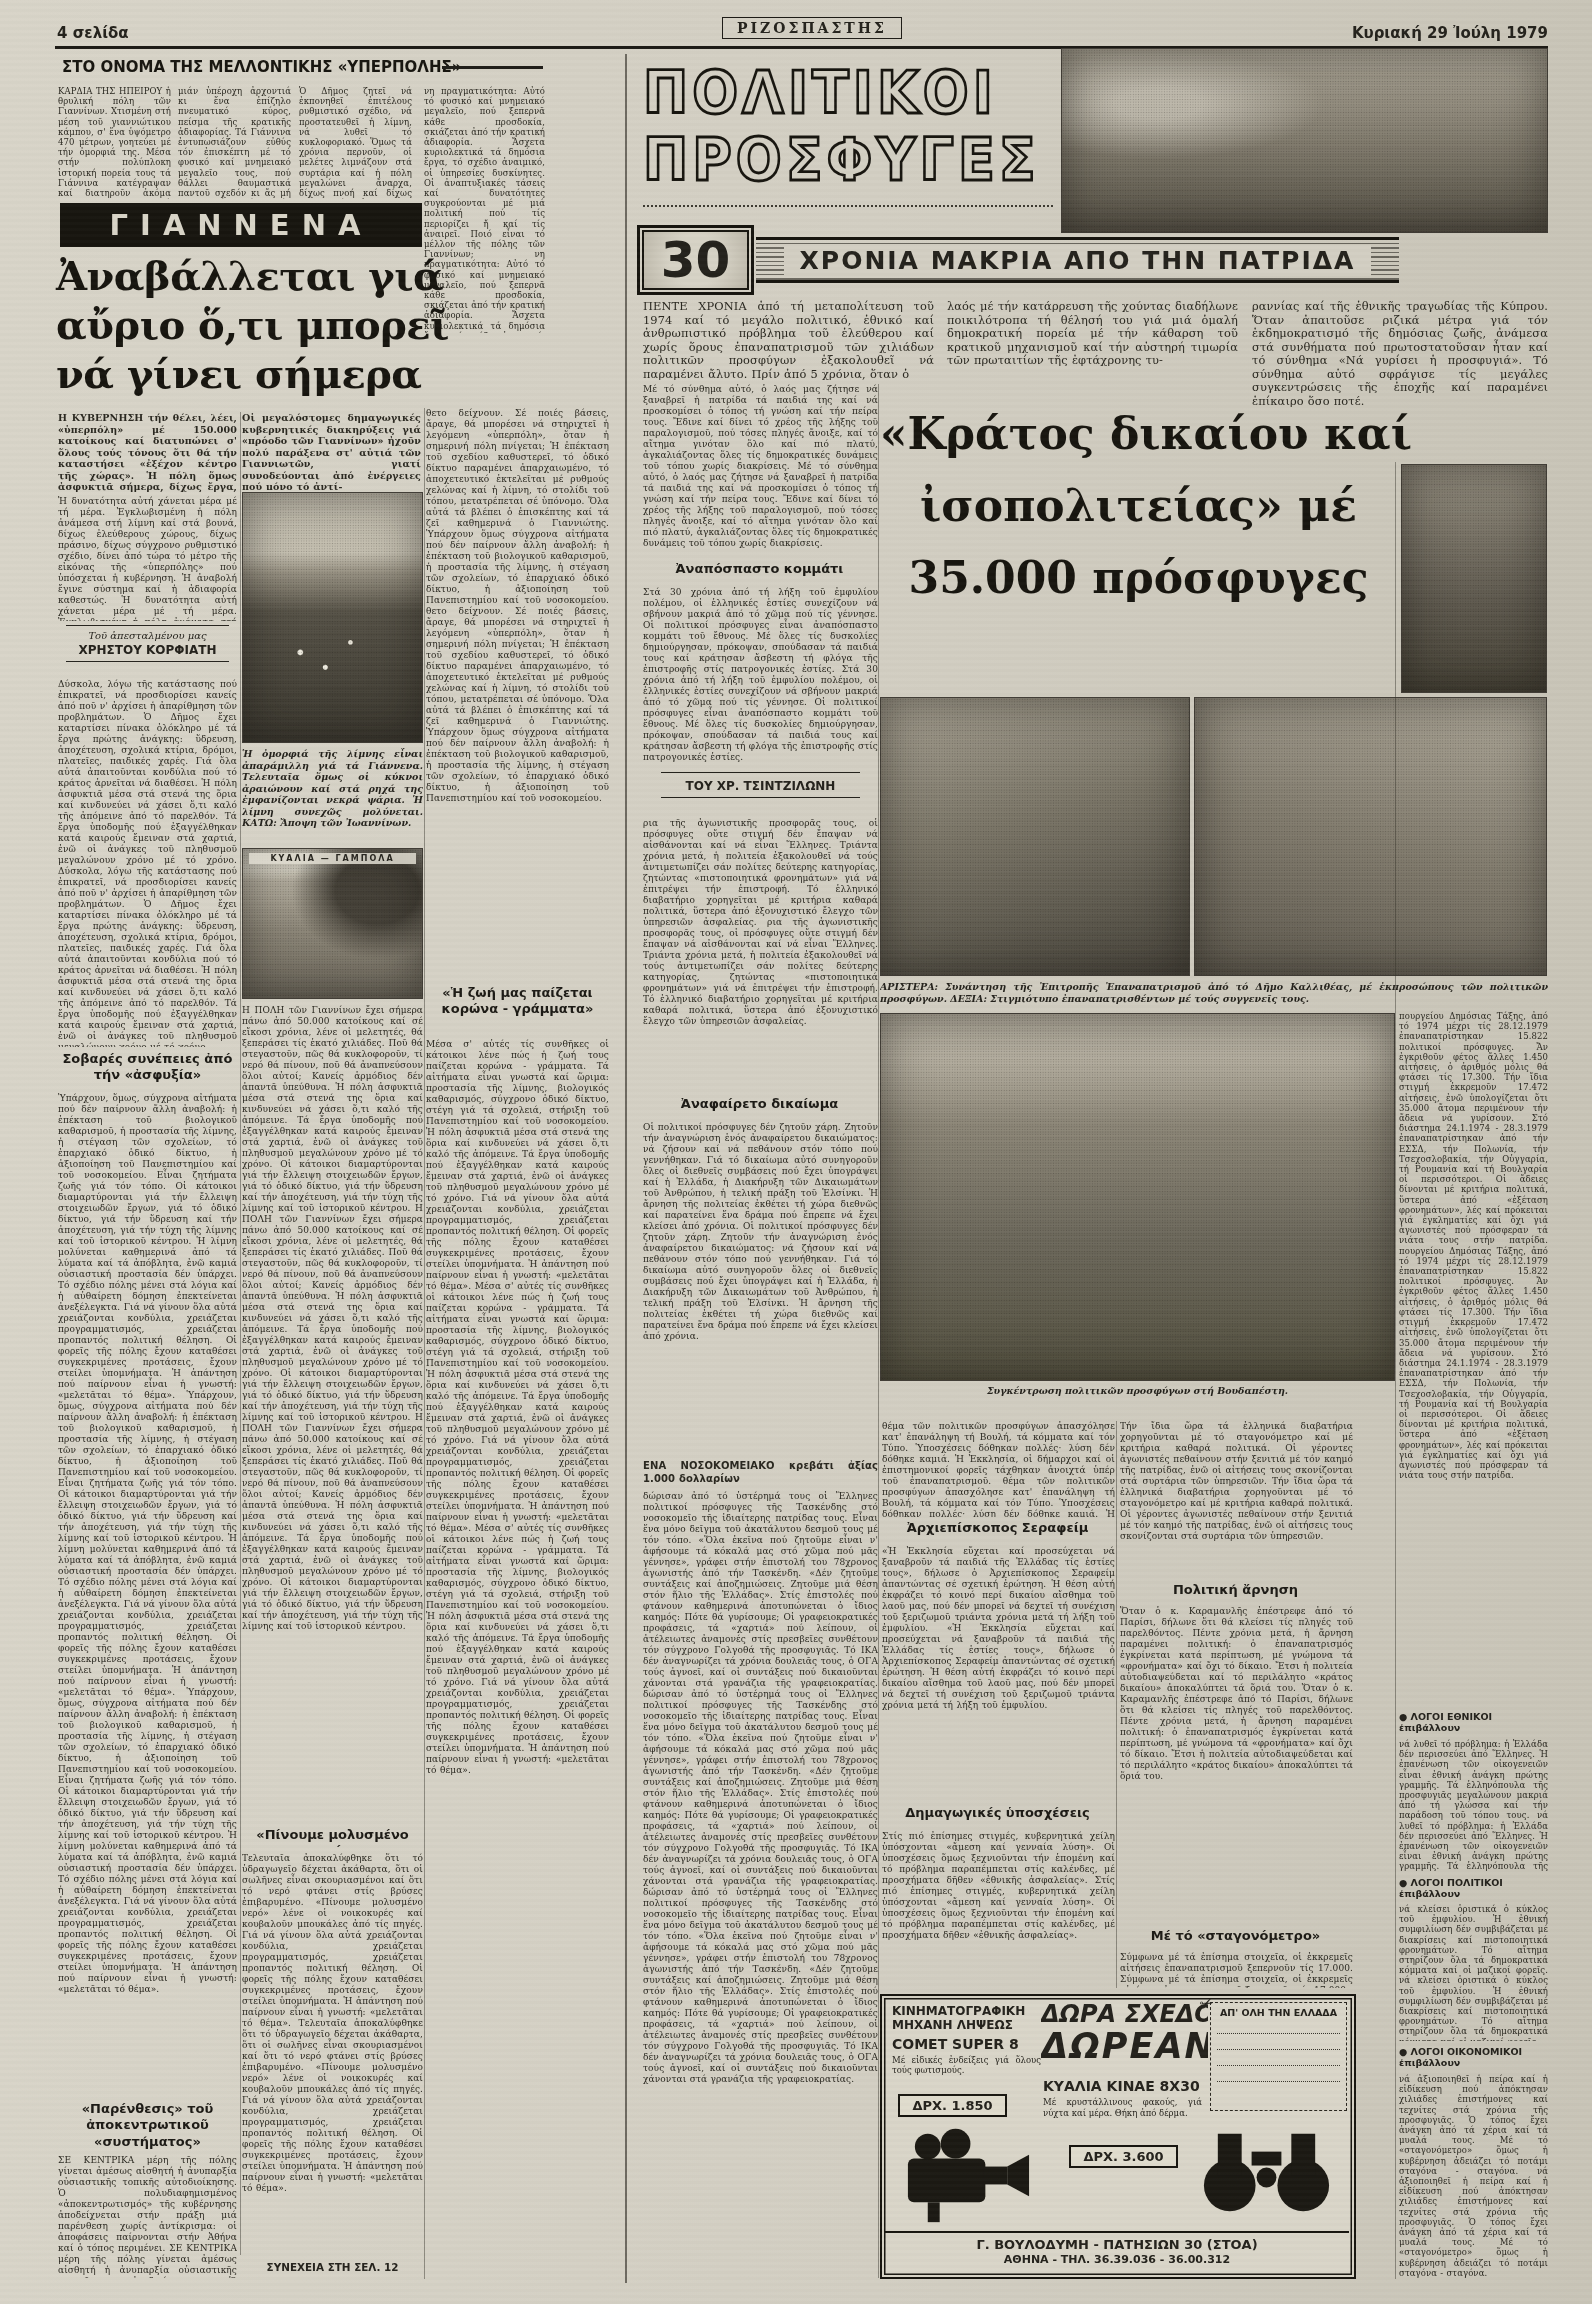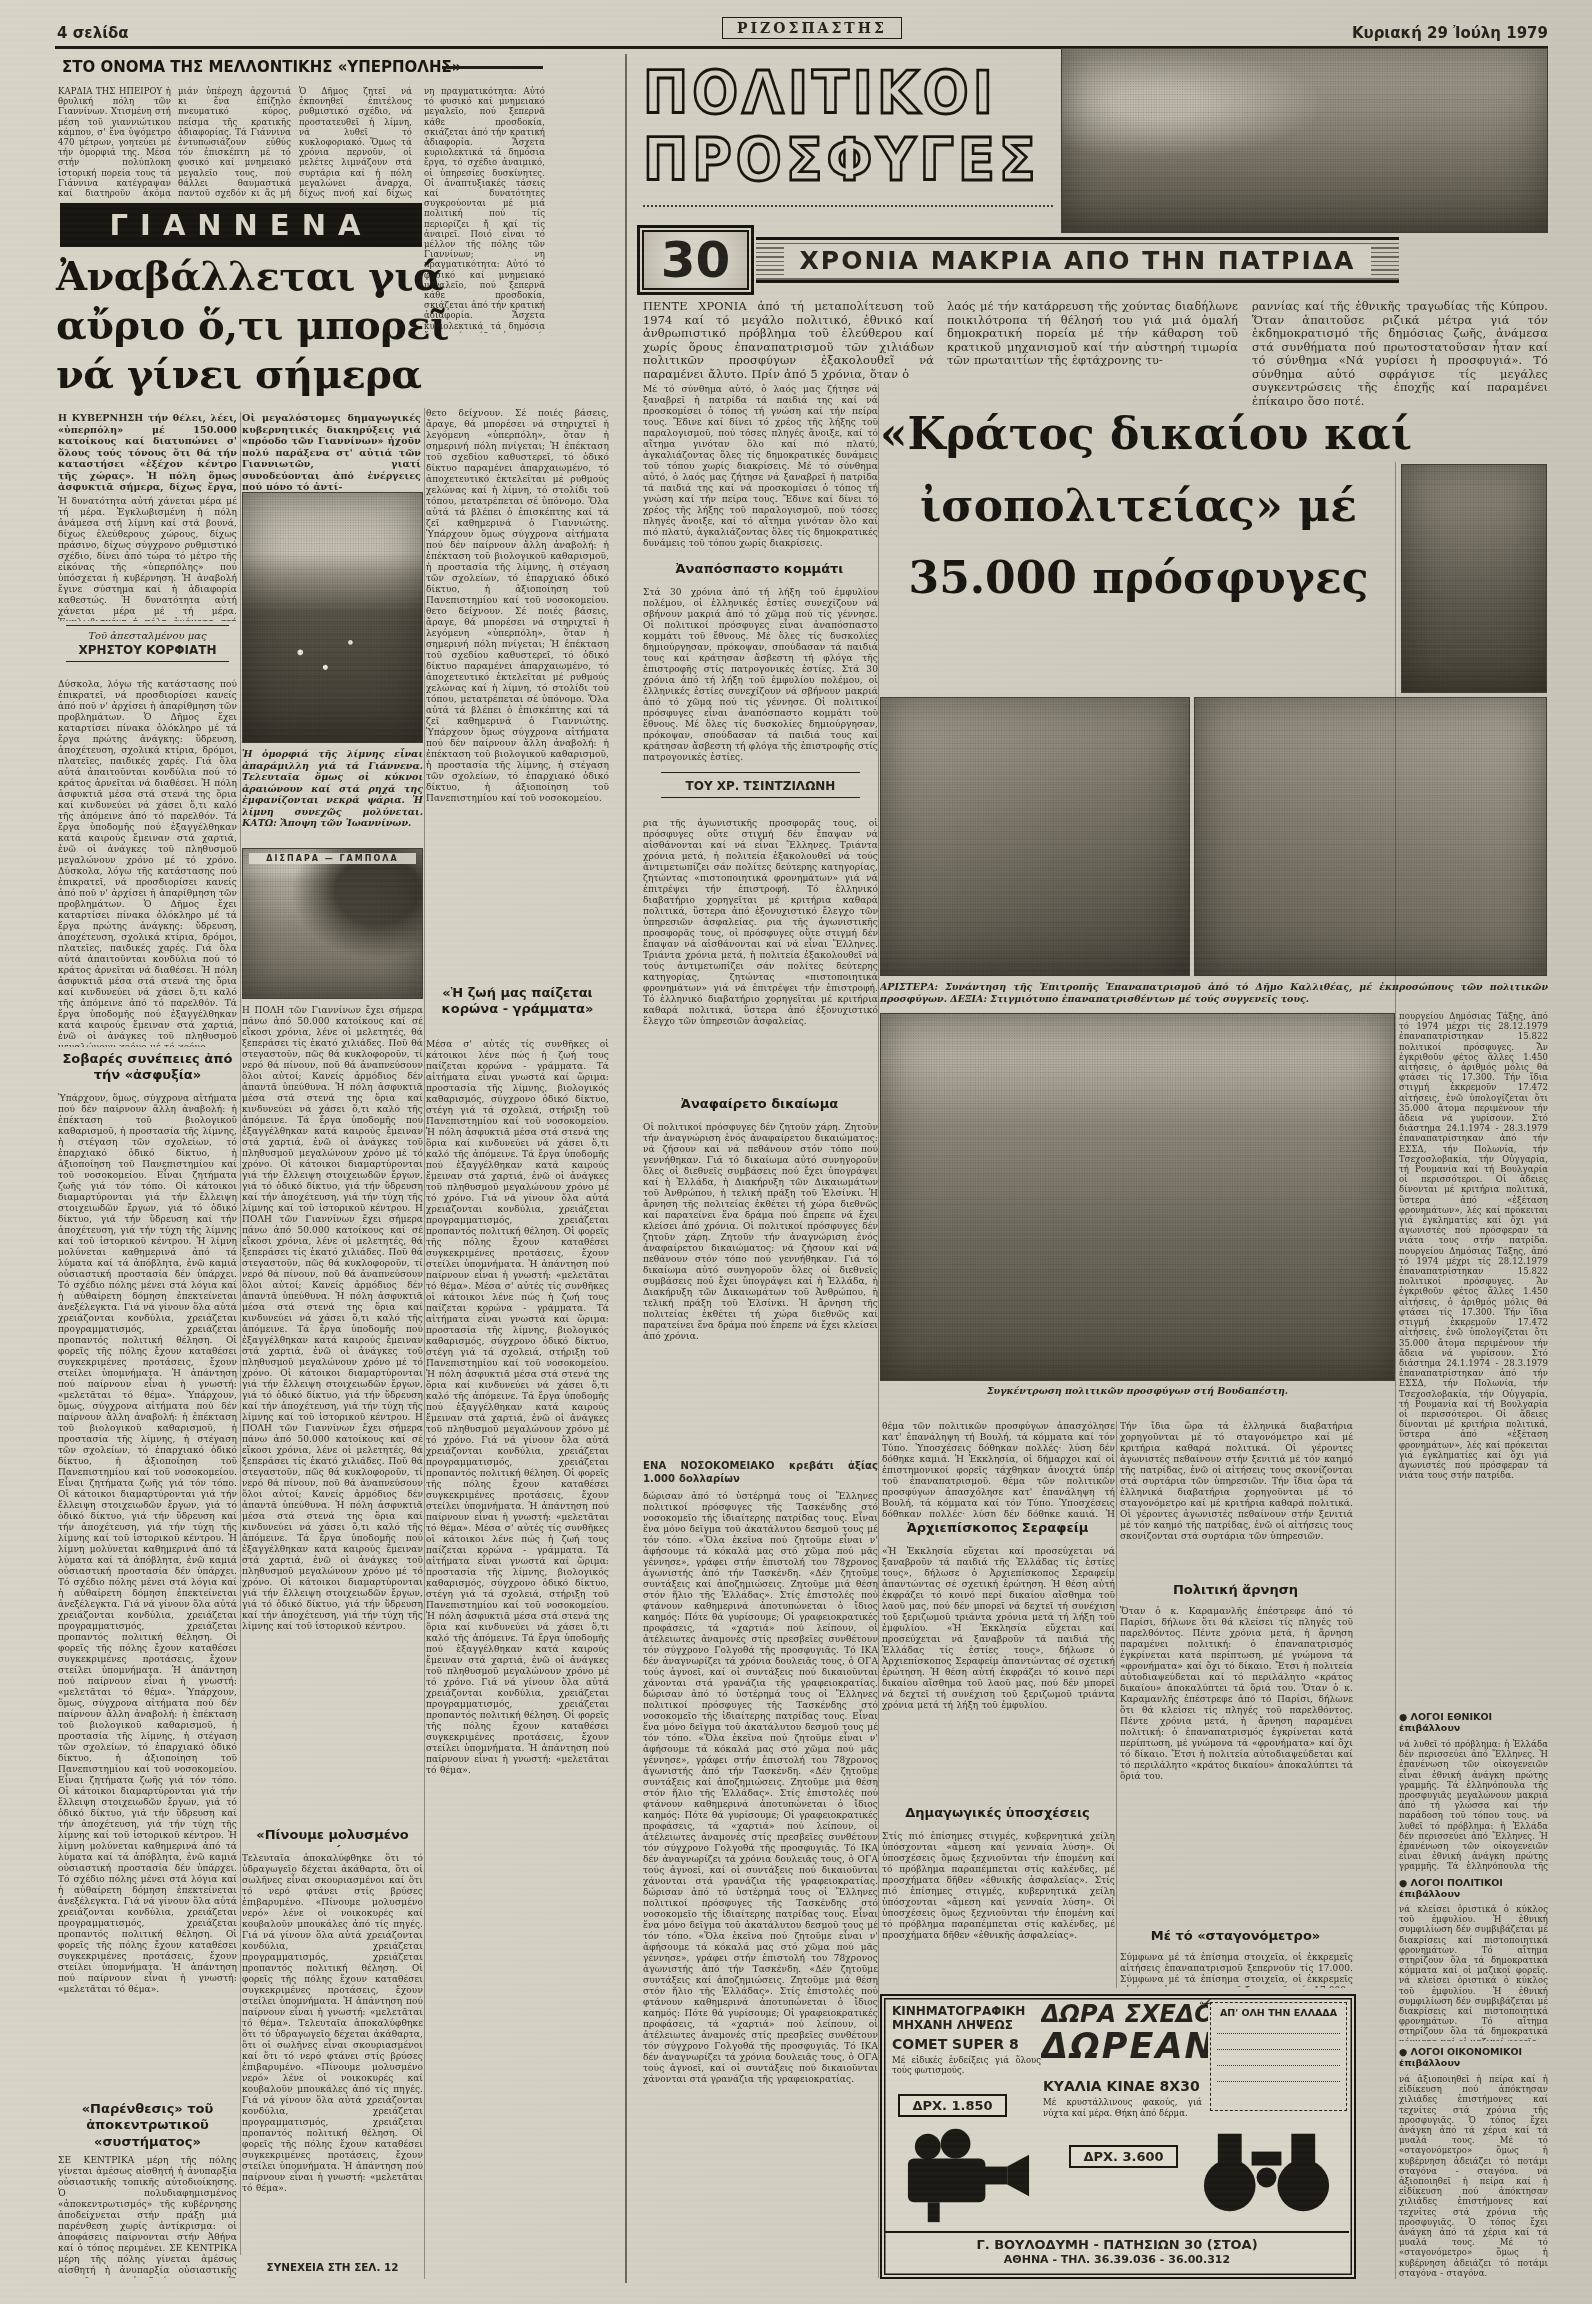--- a/index.html
+++ b/index.html
@@ -106,21 +106,21 @@
 
   <div class="col" style="left:58px;top:679px;width:179px;height:368px;">Δύσκολα, λόγω τῆς κατάστασης πού ἐπικρατεῖ, νά προσδιορίσει κανείς ἀπό ποῦ ν' ἀρχίσει ἡ ἀπαρίθμηση τῶν προβλημάτων. Ὁ Δῆμος ἔχει καταρτίσει πίνακα ὁλόκληρο μέ τά ἔργα πρώτης ἀνάγκης: ὕδρευση, ἀποχέτευση, σχολικά κτίρια, δρόμοι, πλατεῖες, παιδικές χαρές. Γιά ὅλα αὐτά ἀπαιτοῦνται κονδύλια πού τό κράτος ἀρνεῖται νά διαθέσει. Ἡ πόλη ἀσφυκτιᾶ μέσα στά στενά της ὅρια καί κινδυνεύει νά χάσει ὅ,τι καλό τῆς ἀπόμεινε ἀπό τό παρελθόν. Τά ἔργα ὑποδομῆς πού ἐξαγγέλθηκαν κατά καιρούς ἔμειναν στά χαρτιά, ἐνῶ οἱ ἀνάγκες τοῦ πληθυσμοῦ μεγαλώνουν χρόνο μέ τό χρόνο. Δύσκολα, λόγω τῆς κατάστασης πού ἐπικρατεῖ, νά προσδιορίσει κανείς ἀπό ποῦ ν' ἀρχίσει ἡ ἀπαρίθμηση τῶν προβλημάτων. Ὁ Δῆμος ἔχει καταρτίσει πίνακα ὁλόκληρο μέ τά ἔργα πρώτης ἀνάγκης: ὕδρευση, ἀποχέτευση, σχολικά κτίρια, δρόμοι, πλατεῖες, παιδικές χαρές. Γιά ὅλα αὐτά ἀπαιτοῦνται κονδύλια πού τό κράτος ἀρνεῖται νά διαθέσει. Ἡ πόλη ἀσφυκτιᾶ μέσα στά στενά της ὅρια καί κινδυνεύει νά χάσει ὅ,τι καλό τῆς ἀπόμεινε ἀπό τό παρελθόν. Τά ἔργα ὑποδομῆς πού ἐξαγγέλθηκαν κατά καιρούς ἔμειναν στά χαρτιά, ἐνῶ οἱ ἀνάγκες τοῦ πληθυσμοῦ μεγαλώνουν χρόνο μέ τό χρόνο.</div>
   <div class="subhead" style="left:60px;top:1051px;width:175px;height:38px;">Σοβαρές συνέπειες ἀπό τήν «ἀσφυξία»</div>
   <div class="col" style="left:58px;top:1093px;width:179px;height:1005px;">Ὑπάρχουν, ὅμως, σύγχρονα αἰτήματα πού δέν παίρνουν ἄλλη ἀναβολή: ἡ ἐπέκταση τοῦ βιολογικοῦ καθαρισμοῦ, ἡ προστασία τῆς λίμνης, ἡ στέγαση τῶν σχολείων, τό ἐπαρχιακό ὁδικό δίκτυο, ἡ ἀξιοποίηση τοῦ Πανεπιστημίου καί τοῦ νοσοκομείου. Εἶναι ζητήματα ζωῆς γιά τόν τόπο. Οἱ κάτοικοι διαμαρτύρονται γιά τήν ἔλλειψη στοιχειωδῶν ἔργων, γιά τό ὁδικό δίκτυο, γιά τήν ὕδρευση καί τήν ἀποχέτευση, γιά τήν τύχη τῆς λίμνης καί τοῦ ἱστορικοῦ κέντρου. Ἡ λίμνη μολύνεται καθημερινά ἀπό τά λύματα καί τά ἀπόβλητα, ἐνῶ καμιά οὐσιαστική προστασία δέν ὑπάρχει. Τό σχέδιο πόλης μένει στά λόγια καί ἡ αὐθαίρετη δόμηση ἐπεκτείνεται ἀνεξέλεγκτα. Γιά νά γίνουν ὅλα αὐτά χρειάζονται κονδύλια, χρειάζεται προγραμματισμός, χρειάζεται προπαντός πολιτική θέληση. Οἱ φορεῖς τῆς πόλης ἔχουν καταθέσει συγκεκριμένες προτάσεις, ἔχουν στείλει ὑπομνήματα. Ἡ ἀπάντηση πού παίρνουν εἶναι ἡ γνωστή: «μελετᾶται τό θέμα». Ὑπάρχουν, ὅμως, σύγχρονα αἰτήματα πού δέν παίρνουν ἄλλη ἀναβολή: ἡ ἐπέκταση τοῦ βιολογικοῦ καθαρισμοῦ, ἡ προστασία τῆς λίμνης, ἡ στέγαση τῶν σχολείων, τό ἐπαρχιακό ὁδικό δίκτυο, ἡ ἀξιοποίηση τοῦ Πανεπιστημίου καί τοῦ νοσοκομείου. Εἶναι ζητήματα ζωῆς γιά τόν τόπο. Οἱ κάτοικοι διαμαρτύρονται γιά τήν ἔλλειψη στοιχειωδῶν ἔργων, γιά τό ὁδικό δίκτυο, γιά τήν ὕδρευση καί τήν ἀποχέτευση, γιά τήν τύχη τῆς λίμνης καί τοῦ ἱστορικοῦ κέντρου. Ἡ λίμνη μολύνεται καθημερινά ἀπό τά λύματα καί τά ἀπόβλητα, ἐνῶ καμιά οὐσιαστική προστασία δέν ὑπάρχει. Τό σχέδιο πόλης μένει στά λόγια καί ἡ αὐθαίρετη δόμηση ἐπεκτείνεται ἀνεξέλεγκτα. Γιά νά γίνουν ὅλα αὐτά χρειάζονται κονδύλια, χρειάζεται προγραμματισμός, χρειάζεται προπαντός πολιτική θέληση. Οἱ φορεῖς τῆς πόλης ἔχουν καταθέσει συγκεκριμένες προτάσεις, ἔχουν στείλει ὑπομνήματα. Ἡ ἀπάντηση πού παίρνουν εἶναι ἡ γνωστή: «μελετᾶται τό θέμα». Ὑπάρχουν, ὅμως, σύγχρονα αἰτήματα πού δέν παίρνουν ἄλλη ἀναβολή: ἡ ἐπέκταση τοῦ βιολογικοῦ καθαρισμοῦ, ἡ προστασία τῆς λίμνης, ἡ στέγαση τῶν σχολείων, τό ἐπαρχιακό ὁδικό δίκτυο, ἡ ἀξιοποίηση τοῦ Πανεπιστημίου καί τοῦ νοσοκομείου. Εἶναι ζητήματα ζωῆς γιά τόν τόπο. Οἱ κάτοικοι διαμαρτύρονται γιά τήν ἔλλειψη στοιχειωδῶν ἔργων, γιά τό ὁδικό δίκτυο, γιά τήν ὕδρευση καί τήν ἀποχέτευση, γιά τήν τύχη τῆς λίμνης καί τοῦ ἱστορικοῦ κέντρου. Ἡ λίμνη μολύνεται καθημερινά ἀπό τά λύματα καί τά ἀπόβλητα, ἐνῶ καμιά οὐσιαστική προστασία δέν ὑπάρχει. Τό σχέδιο πόλης μένει στά λόγια καί ἡ αὐθαίρετη δόμηση ἐπεκτείνεται ἀνεξέλεγκτα. Γιά νά γίνουν ὅλα αὐτά χρειάζονται κονδύλια, χρειάζεται προγραμματισμός, χρειάζεται προπαντός πολιτική θέληση. Οἱ φορεῖς τῆς πόλης ἔχουν καταθέσει συγκεκριμένες προτάσεις, ἔχουν στείλει ὑπομνήματα. Ἡ ἀπάντηση πού παίρνουν εἶναι ἡ γνωστή: «μελετᾶται τό θέμα».</div>
   <div class="subhead" style="left:60px;top:2101px;width:175px;height:50px;">«Παρένθεσις» τοῦ ἀποκεντρωτικοῦ «συστήματος»</div>
   <div class="col" style="left:58px;top:2155px;width:179px;height:123px;">ΣΕ ΚΕΝΤΡΙΚΑ μέρη τῆς πόλης γίνεται ἀμέσως αἰσθητή ἡ ἀνυπαρξία οὐσιαστικῆς τοπικῆς αὐτοδιοίκησης. Ὁ πολυδιαφημισμένος «ἀποκεντρωτισμός» τῆς κυβέρνησης ἀποδείχνεται στήν πράξη μιά παρένθεση χωρίς ἀντίκρισμα: οἱ ἀποφάσεις παίρνονται στήν Ἀθήνα καί ὁ τόπος περιμένει. ΣΕ ΚΕΝΤΡΙΚΑ μέρη τῆς πόλης γίνεται ἀμέσως αἰσθητή ἡ ἀνυπαρξία οὐσιαστικῆς τοπικῆς αὐτοδιοίκησης. Ὁ πολυδιαφημισμένος «ἀποκεντρωτισμός» τῆς κυβέρνησης ἀποδείχνεται στήν πράξη μιά παρένθεση χωρίς ἀντίκρισμα: οἱ ἀποφάσεις παίρνονται στήν Ἀθήνα καί ὁ τόπος περιμένει.</div>
 
   <div class="photo" style="left:242px;top:492px;width:181px;height:251px;background-image:radial-gradient(circle at 32% 64%, #efece0 0 2.2px, transparent 3.4px),radial-gradient(circle at 46% 70%, #efece0 0 2px, transparent 3px),radial-gradient(circle at 60% 60%, #e9e5d8 0 1.8px, transparent 2.8px),linear-gradient(180deg,#c4bfb0 0 24%,#979182 32%,#565247 48%,#3c3930 100%);"></div>
   <div class="caption" style="left:242px;top:748px;width:181px;height:96px;">Ἡ ὀμορφιά τῆς λίμνης εἶναι ἀπαράμιλλη γιά τά Γιάννενα. Τελευταῖα ὅμως οἱ κύκνοι ἀραιώνουν καί στά ρηχά της ἐμφανίζονται νεκρά ψάρια. Ἡ λίμνη συνεχῶς μολύνεται. ΚΑΤΩ: Ἄποψη τῶν Ἰωαννίνων.</div>
   <div class="photo" style="left:242px;top:848px;width:181px;height:151px;background-image:radial-gradient(ellipse at 75% 28%, #454138 0 22%, transparent 45%),linear-gradient(180deg,#dad6c8 0 14%,#b3ad9e 22%,#8b8577 55%,#6d685c 100%);">
-    <div class="town-label">ΔΙΣΠΑΡΑ — ΓΑΜΠΟΛΑ</div>
+    <div class="town-label">ΚΥΑΛΙΑ — ΓΑΜΠΟΛΑ</div>
   </div>
   <div class="col" style="left:242px;top:1005px;width:181px;height:818px;">Η ΠΟΛΗ τῶν Γιαννίνων ἔχει σήμερα πάνω ἀπό 50.000 κατοίκους καί σέ εἴκοσι χρόνια, λένε οἱ μελετητές, θά ξεπεράσει τίς ἑκατό χιλιάδες. Ποῦ θά στεγαστοῦν, πῶς θά κυκλοφοροῦν, τί νερό θά πίνουν, ποῦ θά ἀναπνεύσουν ὅλοι αὐτοί; Κανείς ἁρμόδιος δέν ἀπαντᾶ ὑπεύθυνα. Ἡ πόλη ἀσφυκτιᾶ μέσα στά στενά της ὅρια καί κινδυνεύει νά χάσει ὅ,τι καλό τῆς ἀπόμεινε. Τά ἔργα ὑποδομῆς πού ἐξαγγέλθηκαν κατά καιρούς ἔμειναν στά χαρτιά, ἐνῶ οἱ ἀνάγκες τοῦ πληθυσμοῦ μεγαλώνουν χρόνο μέ τό χρόνο. Οἱ κάτοικοι διαμαρτύρονται γιά τήν ἔλλειψη στοιχειωδῶν ἔργων, γιά τό ὁδικό δίκτυο, γιά τήν ὕδρευση καί τήν ἀποχέτευση, γιά τήν τύχη τῆς λίμνης καί τοῦ ἱστορικοῦ κέντρου. Η ΠΟΛΗ τῶν Γιαννίνων ἔχει σήμερα πάνω ἀπό 50.000 κατοίκους καί σέ εἴκοσι χρόνια, λένε οἱ μελετητές, θά ξεπεράσει τίς ἑκατό χιλιάδες. Ποῦ θά στεγαστοῦν, πῶς θά κυκλοφοροῦν, τί νερό θά πίνουν, ποῦ θά ἀναπνεύσουν ὅλοι αὐτοί; Κανείς ἁρμόδιος δέν ἀπαντᾶ ὑπεύθυνα. Ἡ πόλη ἀσφυκτιᾶ μέσα στά στενά της ὅρια καί κινδυνεύει νά χάσει ὅ,τι καλό τῆς ἀπόμεινε. Τά ἔργα ὑποδομῆς πού ἐξαγγέλθηκαν κατά καιρούς ἔμειναν στά χαρτιά, ἐνῶ οἱ ἀνάγκες τοῦ πληθυσμοῦ μεγαλώνουν χρόνο μέ τό χρόνο. Οἱ κάτοικοι διαμαρτύρονται γιά τήν ἔλλειψη στοιχειωδῶν ἔργων, γιά τό ὁδικό δίκτυο, γιά τήν ὕδρευση καί τήν ἀποχέτευση, γιά τήν τύχη τῆς λίμνης καί τοῦ ἱστορικοῦ κέντρου. Η ΠΟΛΗ τῶν Γιαννίνων ἔχει σήμερα πάνω ἀπό 50.000 κατοίκους καί σέ εἴκοσι χρόνια, λένε οἱ μελετητές, θά ξεπεράσει τίς ἑκατό χιλιάδες. Ποῦ θά στεγαστοῦν, πῶς θά κυκλοφοροῦν, τί νερό θά πίνουν, ποῦ θά ἀναπνεύσουν ὅλοι αὐτοί; Κανείς ἁρμόδιος δέν ἀπαντᾶ ὑπεύθυνα. Ἡ πόλη ἀσφυκτιᾶ μέσα στά στενά της ὅρια καί κινδυνεύει νά χάσει ὅ,τι καλό τῆς ἀπόμεινε. Τά ἔργα ὑποδομῆς πού ἐξαγγέλθηκαν κατά καιρούς ἔμειναν στά χαρτιά, ἐνῶ οἱ ἀνάγκες τοῦ πληθυσμοῦ μεγαλώνουν χρόνο μέ τό χρόνο. Οἱ κάτοικοι διαμαρτύρονται γιά τήν ἔλλειψη στοιχειωδῶν ἔργων, γιά τό ὁδικό δίκτυο, γιά τήν ὕδρευση καί τήν ἀποχέτευση, γιά τήν τύχη τῆς λίμνης καί τοῦ ἱστορικοῦ κέντρου.</div>
   <div class="subhead" style="left:244px;top:1827px;width:177px;height:20px;">«Πίνουμε μολυσμένο νερό»;</div>
   <div class="col" style="left:242px;top:1853px;width:181px;height:402px;">Τελευταῖα ἀποκαλύφθηκε ὅτι τό ὑδραγωγεῖο δέχεται ἀκάθαρτα, ὅτι οἱ σωλῆνες εἶναι σκουριασμένοι καί ὅτι τό νερό φτάνει στίς βρύσες ἐπιβαρυμένο. «Πίνουμε μολυσμένο νερό» λένε οἱ νοικοκυρές καί κουβαλοῦν μπουκάλες ἀπό τίς πηγές. Γιά νά γίνουν ὅλα αὐτά χρειάζονται κονδύλια, χρειάζεται προγραμματισμός, χρειάζεται προπαντός πολιτική θέληση. Οἱ φορεῖς τῆς πόλης ἔχουν καταθέσει συγκεκριμένες προτάσεις, ἔχουν στείλει ὑπομνήματα. Ἡ ἀπάντηση πού παίρνουν εἶναι ἡ γνωστή: «μελετᾶται τό θέμα». Τελευταῖα ἀποκαλύφθηκε ὅτι τό ὑδραγωγεῖο δέχεται ἀκάθαρτα, ὅτι οἱ σωλῆνες εἶναι σκουριασμένοι καί ὅτι τό νερό φτάνει στίς βρύσες ἐπιβαρυμένο. «Πίνουμε μολυσμένο νερό» λένε οἱ νοικοκυρές καί κουβαλοῦν μπουκάλες ἀπό τίς πηγές. Γιά νά γίνουν ὅλα αὐτά χρειάζονται κονδύλια, χρειάζεται προγραμματισμός, χρειάζεται προπαντός πολιτική θέληση. Οἱ φορεῖς τῆς πόλης ἔχουν καταθέσει συγκεκριμένες προτάσεις, ἔχουν στείλει ὑπομνήματα. Ἡ ἀπάντηση πού παίρνουν εἶναι ἡ γνωστή: «μελετᾶται τό θέμα».</div>
   <div class="contnote" style="left:242px;top:2261px;width:181px;">ΣΥΝΕΧΕΙΑ ΣΤΗ ΣΕΛ. 12</div>
 
   <div class="col" style="left:426px;top:408px;width:183px;height:573px;">θετο δείχνουν. Σέ ποιές βάσεις, ἄραγε, θά μπορέσει νά στηριχτεῖ ἡ λεγόμενη «ὑπερπόλη», ὅταν ἡ σημερινή πόλη πνίγεται; Ἡ ἐπέκταση τοῦ σχεδίου καθυστερεῖ, τό ὁδικό δίκτυο παραμένει ἀπαρχαιωμένο, τό ἀποχετευτικό ἐκτελεῖται μέ ρυθμούς χελώνας καί ἡ λίμνη, τό στολίδι τοῦ τόπου, μετατρέπεται σέ ὑπόνομο. Ὅλα αὐτά τά βλέπει ὁ ἐπισκέπτης καί τά ζεῖ καθημερινά ὁ Γιαννιώτης. Ὑπάρχουν ὅμως σύγχρονα αἰτήματα πού δέν παίρνουν ἄλλη ἀναβολή: ἡ ἐπέκταση τοῦ βιολογικοῦ καθαρισμοῦ, ἡ προστασία τῆς λίμνης, ἡ στέγαση τῶν σχολείων, τό ἐπαρχιακό ὁδικό δίκτυο, ἡ ἀξιοποίηση τοῦ Πανεπιστημίου καί τοῦ νοσοκομείου. θετο δείχνουν. Σέ ποιές βάσεις, ἄραγε, θά μπορέσει νά στηριχτεῖ ἡ λεγόμενη «ὑπερπόλη», ὅταν ἡ σημερινή πόλη πνίγεται; Ἡ ἐπέκταση τοῦ σχεδίου καθυστερεῖ, τό ὁδικό δίκτυο παραμένει ἀπαρχαιωμένο, τό ἀποχετευτικό ἐκτελεῖται μέ ρυθμούς χελώνας καί ἡ λίμνη, τό στολίδι τοῦ τόπου, μετατρέπεται σέ ὑπόνομο. Ὅλα αὐτά τά βλέπει ὁ ἐπισκέπτης καί τά ζεῖ καθημερινά ὁ Γιαννιώτης. Ὑπάρχουν ὅμως σύγχρονα αἰτήματα πού δέν παίρνουν ἄλλη ἀναβολή: ἡ ἐπέκταση τοῦ βιολογικοῦ καθαρισμοῦ, ἡ προστασία τῆς λίμνης, ἡ στέγαση τῶν σχολείων, τό ἐπαρχιακό ὁδικό δίκτυο, ἡ ἀξιοποίηση τοῦ Πανεπιστημίου καί τοῦ νοσοκομείου.</div>
   <div class="subhead" style="left:428px;top:985px;width:179px;height:42px;">«Ἡ ζωή μας παίζεται κορώνα - γράμματα»</div>
   <div class="col" style="left:426px;top:1039px;width:183px;height:1240px;">Μέσα σ' αὐτές τίς συνθῆκες οἱ κάτοικοι λένε πώς ἡ ζωή τους παίζεται κορώνα - γράμματα. Τά αἰτήματα εἶναι γνωστά καί ὥριμα: προστασία τῆς λίμνης, βιολογικός καθαρισμός, σύγχρονο ὁδικό δίκτυο, στέγη γιά τά σχολειά, στήριξη τοῦ Πανεπιστημίου καί τοῦ νοσοκομείου. Ἡ πόλη ἀσφυκτιᾶ μέσα στά στενά της ὅρια καί κινδυνεύει νά χάσει ὅ,τι καλό τῆς ἀπόμεινε. Τά ἔργα ὑποδομῆς πού ἐξαγγέλθηκαν κατά καιρούς ἔμειναν στά χαρτιά, ἐνῶ οἱ ἀνάγκες τοῦ πληθυσμοῦ μεγαλώνουν χρόνο μέ τό χρόνο. Γιά νά γίνουν ὅλα αὐτά χρειάζονται κονδύλια, χρειάζεται προγραμματισμός, χρειάζεται προπαντός πολιτική θέληση. Οἱ φορεῖς τῆς πόλης ἔχουν καταθέσει συγκεκριμένες προτάσεις, ἔχουν στείλει ὑπομνήματα. Ἡ ἀπάντηση πού παίρνουν εἶναι ἡ γνωστή: «μελετᾶται τό θέμα». Μέσα σ' αὐτές τίς συνθῆκες οἱ κάτοικοι λένε πώς ἡ ζωή τους παίζεται κορώνα - γράμματα. Τά αἰτήματα εἶναι γνωστά καί ὥριμα: προστασία τῆς λίμνης, βιολογικός καθαρισμός, σύγχρονο ὁδικό δίκτυο, στέγη γιά τά σχολειά, στήριξη τοῦ Πανεπιστημίου καί τοῦ νοσοκομείου. Ἡ πόλη ἀσφυκτιᾶ μέσα στά στενά της ὅρια καί κινδυνεύει νά χάσει ὅ,τι καλό τῆς ἀπόμεινε. Τά ἔργα ὑποδομῆς πού ἐξαγγέλθηκαν κατά καιρούς ἔμειναν στά χαρτιά, ἐνῶ οἱ ἀνάγκες τοῦ πληθυσμοῦ μεγαλώνουν χρόνο μέ τό χρόνο. Γιά νά γίνουν ὅλα αὐτά χρειάζονται κονδύλια, χρειάζεται προγραμματισμός, χρειάζεται προπαντός πολιτική θέληση. Οἱ φορεῖς τῆς πόλης ἔχουν καταθέσει συγκεκριμένες προτάσεις, ἔχουν στείλει ὑπομνήματα. Ἡ ἀπάντηση πού παίρνουν εἶναι ἡ γνωστή: «μελετᾶται τό θέμα». Μέσα σ' αὐτές τίς συνθῆκες οἱ κάτοικοι λένε πώς ἡ ζωή τους παίζεται κορώνα - γράμματα. Τά αἰτήματα εἶναι γνωστά καί ὥριμα: προστασία τῆς λίμνης, βιολογικός καθαρισμός, σύγχρονο ὁδικό δίκτυο, στέγη γιά τά σχολειά, στήριξη τοῦ Πανεπιστημίου καί τοῦ νοσοκομείου. Ἡ πόλη ἀσφυκτιᾶ μέσα στά στενά της ὅρια καί κινδυνεύει νά χάσει ὅ,τι καλό τῆς ἀπόμεινε. Τά ἔργα ὑποδομῆς πού ἐξαγγέλθηκαν κατά καιρούς ἔμειναν στά χαρτιά, ἐνῶ οἱ ἀνάγκες τοῦ πληθυσμοῦ μεγαλώνουν χρόνο μέ τό χρόνο. Γιά νά γίνουν ὅλα αὐτά χρειάζονται κονδύλια, χρειάζεται προγραμματισμός, χρειάζεται προπαντός πολιτική θέληση. Οἱ φορεῖς τῆς πόλης ἔχουν καταθέσει συγκεκριμένες προτάσεις, ἔχουν στείλει ὑπομνήματα. Ἡ ἀπάντηση πού παίρνουν εἶναι ἡ γνωστή: «μελετᾶται τό θέμα».</div>
 

